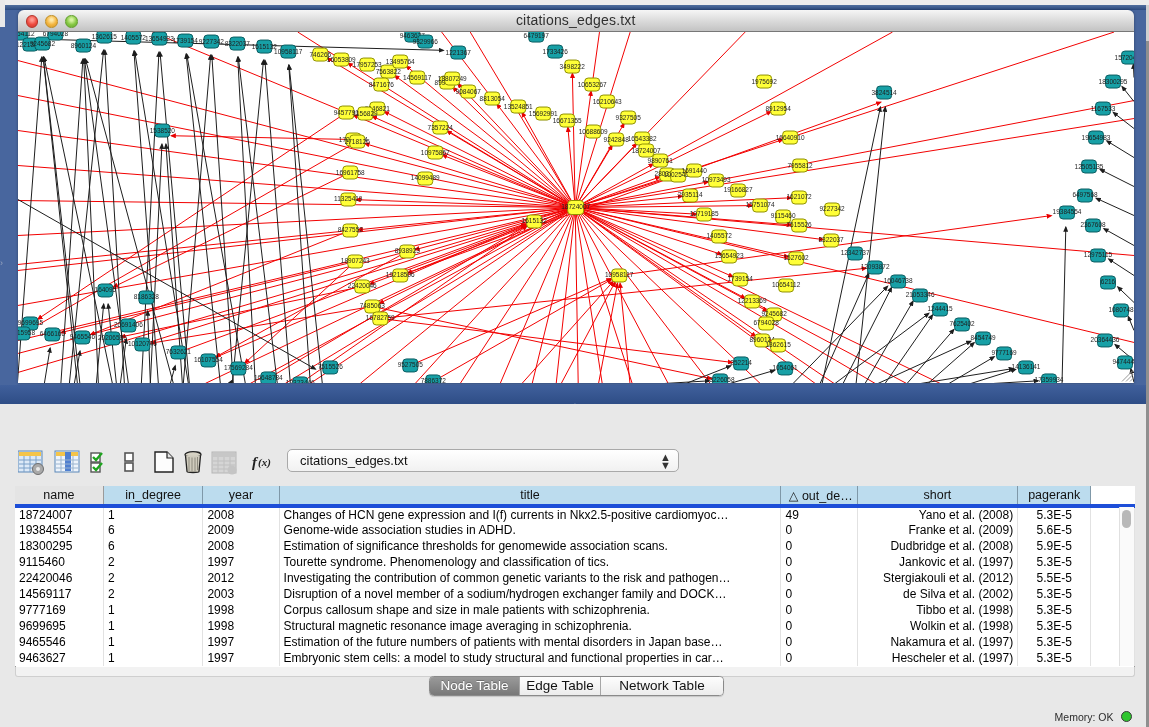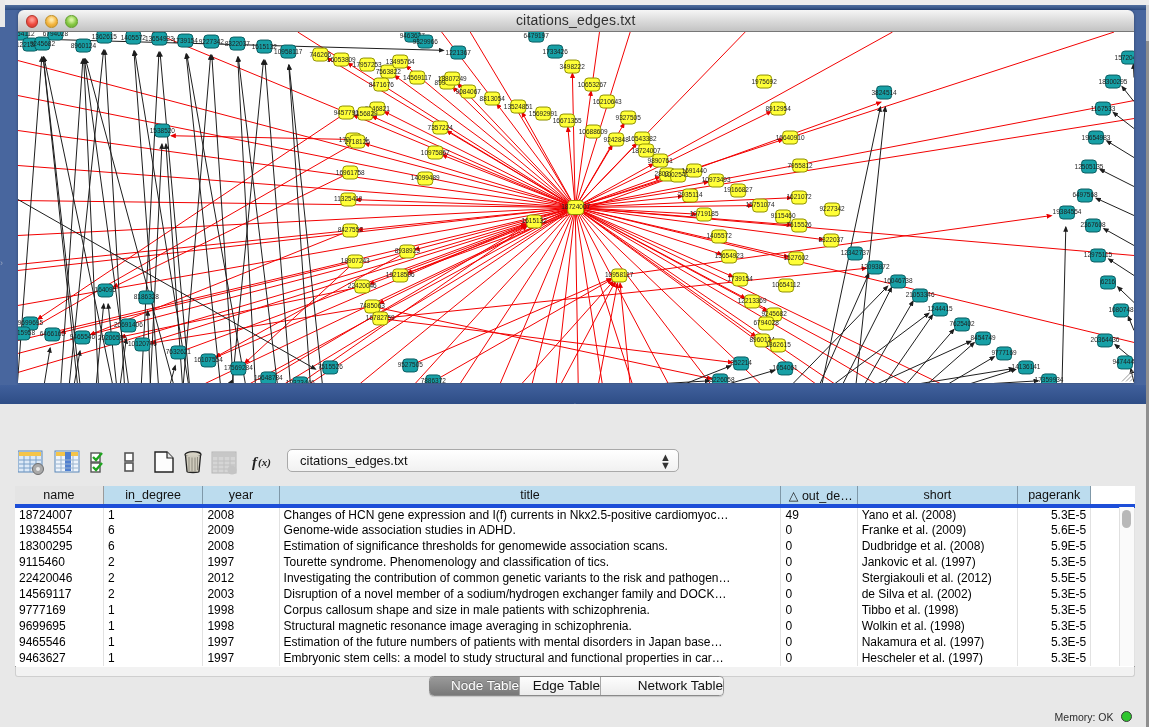--- a/index.html
+++ b/index.html
@@ -20,27 +20,27 @@
 .tphead{position:absolute;left:0;top:0;width:100%;height:26.5px;background:linear-gradient(#ececec,#ddd);border-bottom:1px solid #c2c2c2;font-size:13px;color:#2b2b2b;line-height:26px;padding-left:8px}
 .tbar{position:absolute;left:0;top:27px;width:100%;height:53px}
 .combo{position:absolute;left:287px;top:18.5px;width:392px;height:23px;background:linear-gradient(#fff,#f1f1f1);border:1px solid #a9a9a9;border-radius:5px;font-size:13px;color:#111;line-height:21px;padding-left:12px}
 .combo .ud{position:absolute;right:7px;top:3px;font-size:11px;color:#333;line-height:8px}
 table.grid{position:absolute;left:15px;top:82.5px;width:1120px;border-collapse:collapse;table-layout:fixed;background:#fff;font-size:12px}
 table.grid td,table.grid th{overflow:hidden;white-space:nowrap;padding:0 4px;height:16px;border-right:1px solid #e2e2e2}
 table.grid th{height:20px;background:#bcdcee;border-right:1px solid #7f98a8;border-bottom:4px solid #1d4ed8;font-weight:normal;color:#111;font-size:12.5px}
 table.grid th.c1{background:#e4e4e4;border-right-color:#9a9a9a}
 .outer{position:absolute;left:15px;top:82.5px;width:1120px;height:182px;border:1px solid #9a9a9a;background:#fff}
 .c1{width:87px}.c2{width:98px}.c3{width:75px}.c4{width:494px}.c5{width:75px}.c6{width:158px}.c7{width:72px}.c8{width:43px}
-td.c1,td.c2,td.c3,td.c4,td.c5{text-align:left}td.c6{text-align:left}td.c7{text-align:right}
+td.c1,td.c2,td.c3,td.c4,td.c5{text-align:left}td.c6{text-align:right}td.c7{text-align:center}
 td.c1{padding-left:8px}
 .vsb{position:absolute;left:1118.5px;top:103.5px;width:15px;height:159px;background:#fafafa;border-left:1px solid #e0e0e0}
 .vsb i{position:absolute;left:2.5px;top:3px;width:9px;height:18px;background:#b8b8b8;border-radius:5px}
 .hsb{position:absolute;left:15px;top:263.5px;width:1120px;height:10px;background:#f2f2f2;border:1px solid #cfcfcf;border-top:none;border-radius:0 0 3px 3px}
 .seg{position:absolute;left:429px;top:272.5px;height:20px;border:1px solid #8a8a8a;border-radius:4.5px;overflow:hidden;display:flex;font-size:13.5px;line-height:18px;box-shadow:0 .5px 1px rgba(0,0,0,.15)}
-.seg div{text-align:right;background:linear-gradient(#fdfdfd,#ececec);color:#111}
+.seg div{text-align:center;background:linear-gradient(#fdfdfd,#ececec);color:#111}
 .seg div:nth-child(1){width:89px}.seg div:nth-child(2){width:81px}.seg div:nth-child(3){width:123px}
 .seg div.on{background:linear-gradient(#9a9a9a,#787878);color:#fff;text-shadow:0 -1px 0 rgba(0,0,0,.25)}
 .seg div+div{border-left:1px solid #a6a6a6}
 .mem{position:absolute;right:33px;top:307px;font-size:10.5px;font-weight:normal;color:#2d2d2d}
 .dot{position:absolute;right:14.5px;top:307px;width:11px;height:11px;border-radius:50%;background:#2ec62e;border:1px solid #3b3b3b}
 .floaticon{position:absolute;right:30px;top:8px;width:15px;height:14px}
 .xicon{position:absolute;right:13px;top:5px;font-size:15px;font-weight:bold;color:#111}
 .chev{position:absolute;left:571px;top:396px;color:#cdd6e6;font-size:8px}
 .lchev{position:absolute;left:0px;top:258px;color:#9aa6c0;font-size:9px;z-index:7}
 </style></head><body>

